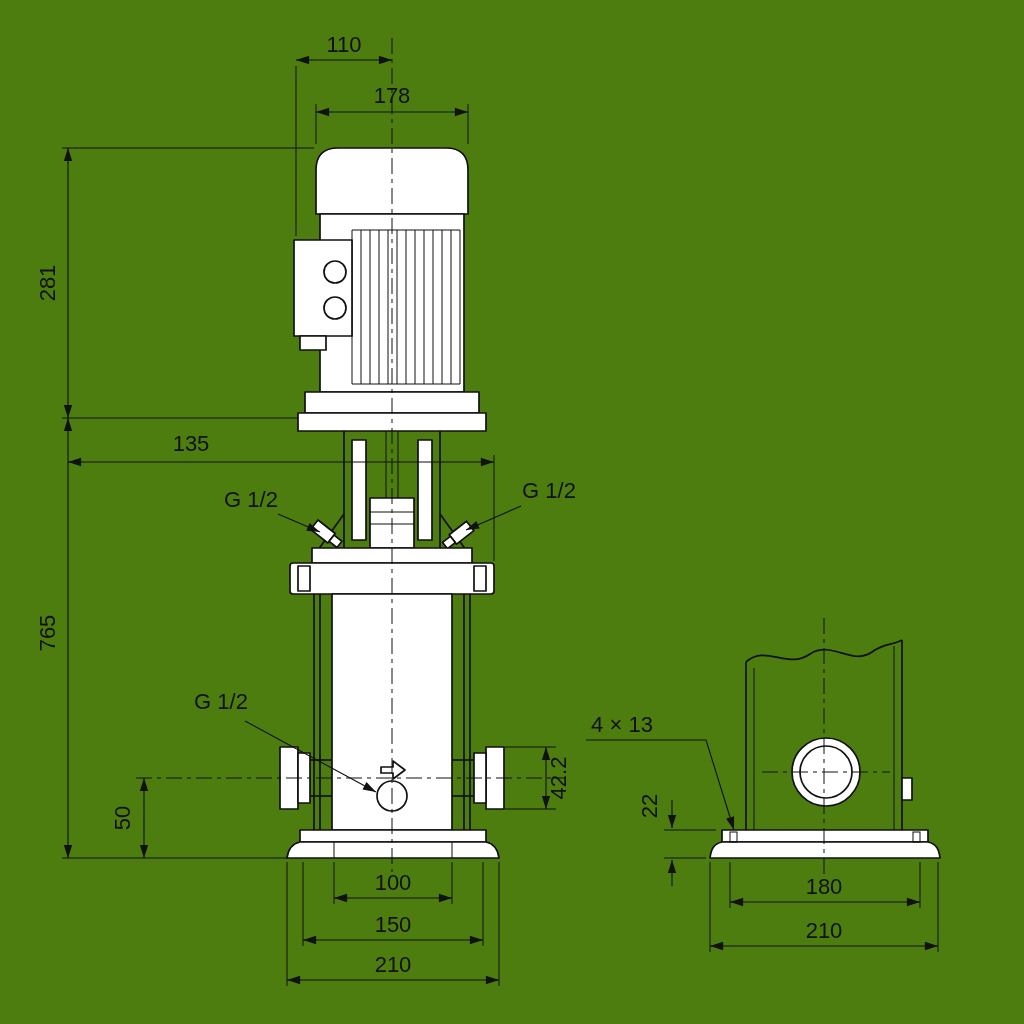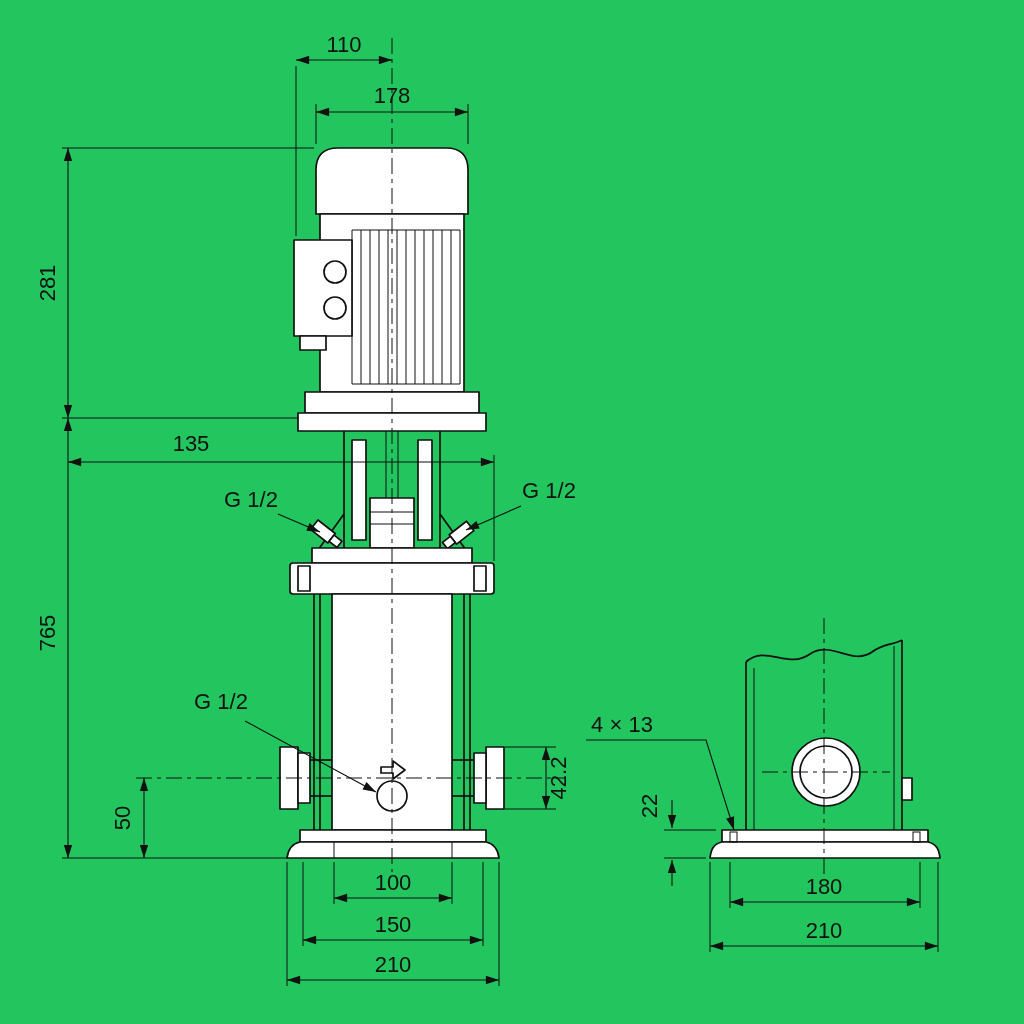--- a/index.html
+++ b/index.html
@@ -1,16 +1,16 @@
 <!DOCTYPE html>
 <html><head>
 <meta charset="utf-8">
 <style>
   html,body { margin:0; padding:0; background:#ffffff; }
-  .stage { width:1024px; height:1024px; position:relative; background:#22c55e; }
+  .stage { width:1024px; height:1024px; position:relative; background:#4d7c0f; }
   svg { display:block; }
   .s    { fill:#ffffff; stroke:#111111; stroke-width:1.7; stroke-linejoin:round; }
   .sn   { fill:none;    stroke:#111111; stroke-width:1.7; stroke-linejoin:round; }
   .thin { fill:none;    stroke:#111111; stroke-width:1; }
   .cl   { fill:none;    stroke:#111111; stroke-width:1; stroke-dasharray:16 5 4 5; }
   .dim  { fill:none;    stroke:#111111; stroke-width:1.1; }
   text  { font-family:"Liberation Sans", sans-serif; font-size:22px; fill:#111111; }
 </style>
 </head>
 <body>

